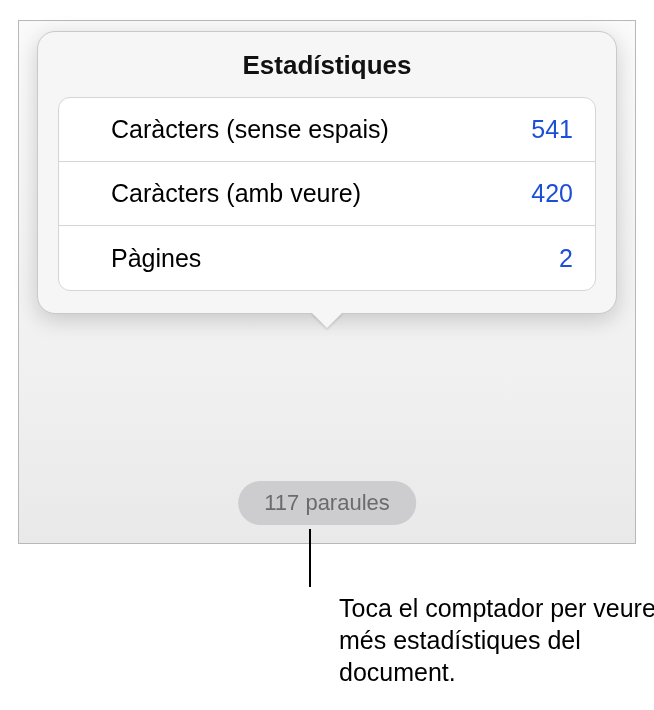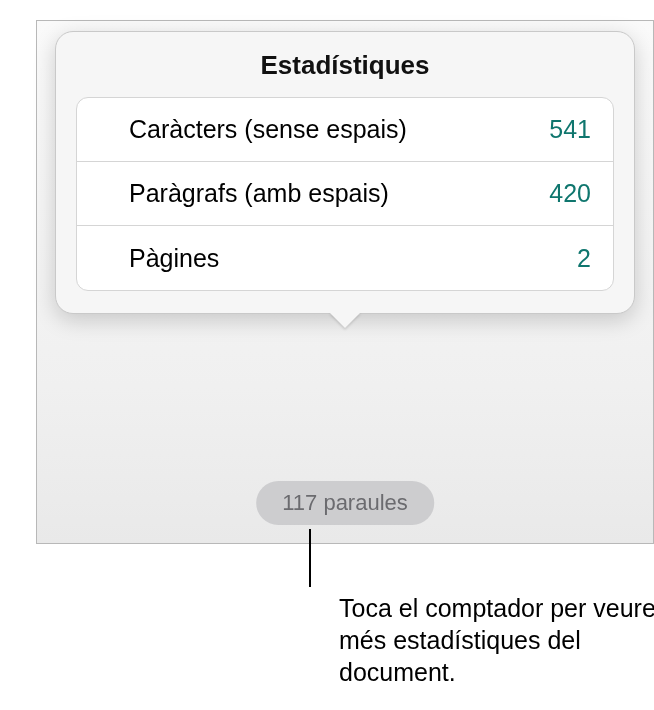--- a/index.html
+++ b/index.html
@@ -7,21 +7,21 @@
     font-family: -apple-system, 'Helvetica Neue', Helvetica, Arial, sans-serif;
     width: 654px;
     height: 710px;
     background: #fff;
     position: relative;
   }
   .canvas {
     position: relative;
     width: 618px;
     height: 524px;
-    margin: 20px 18px 0 36px;
+    margin: 20px 18px 0 18px;
     border: 1px solid #b8b8b8;
     background: linear-gradient(#fafafa,#f0f0f0 70%,#e9e9e9);
     overflow: visible;
   }
   .popover {
     position: absolute;
     left: 18px;
     top: 10px;
     width: 580px;
     background: #f6f6f6;
@@ -72,21 +72,21 @@
     flex-shrink: 0;
   }
   .check-slot svg { width: 22px; height: 22px; }
   .stat-label {
     flex: 1;
     font-size: 25px;
     color: #000;
   }
   .stat-value {
     font-size: 25px;
-    color: #0f766e;
+    color: #1d4ed8;
   }
   .pill {
     position: absolute;
     left: 50%;
     transform: translateX(-50%);
     bottom: 18px;
     background: rgba(180,180,184,0.55);
     color: #6b6b6f;
     font-size: 22px;
     font-weight: 400;
@@ -124,21 +124,21 @@
     <div class="stats-table">
 
       <div class="stat-row">
         <span class="check-slot"></span>
         <span class="stat-label">Caràcters (sense espais)</span>
         <span class="stat-value">541</span>
       </div>
 
       <div class="stat-row">
         <span class="check-slot"></span>
-        <span class="stat-label">Paràgrafs (amb espais)</span>
+        <span class="stat-label">Caràcters (amb veure)</span>
         <span class="stat-value">420</span>
       </div>
 
 
 
       <div class="stat-row">
         <span class="check-slot"></span>
         <span class="stat-label">Pàgines</span>
         <span class="stat-value">2</span>
       </div>

